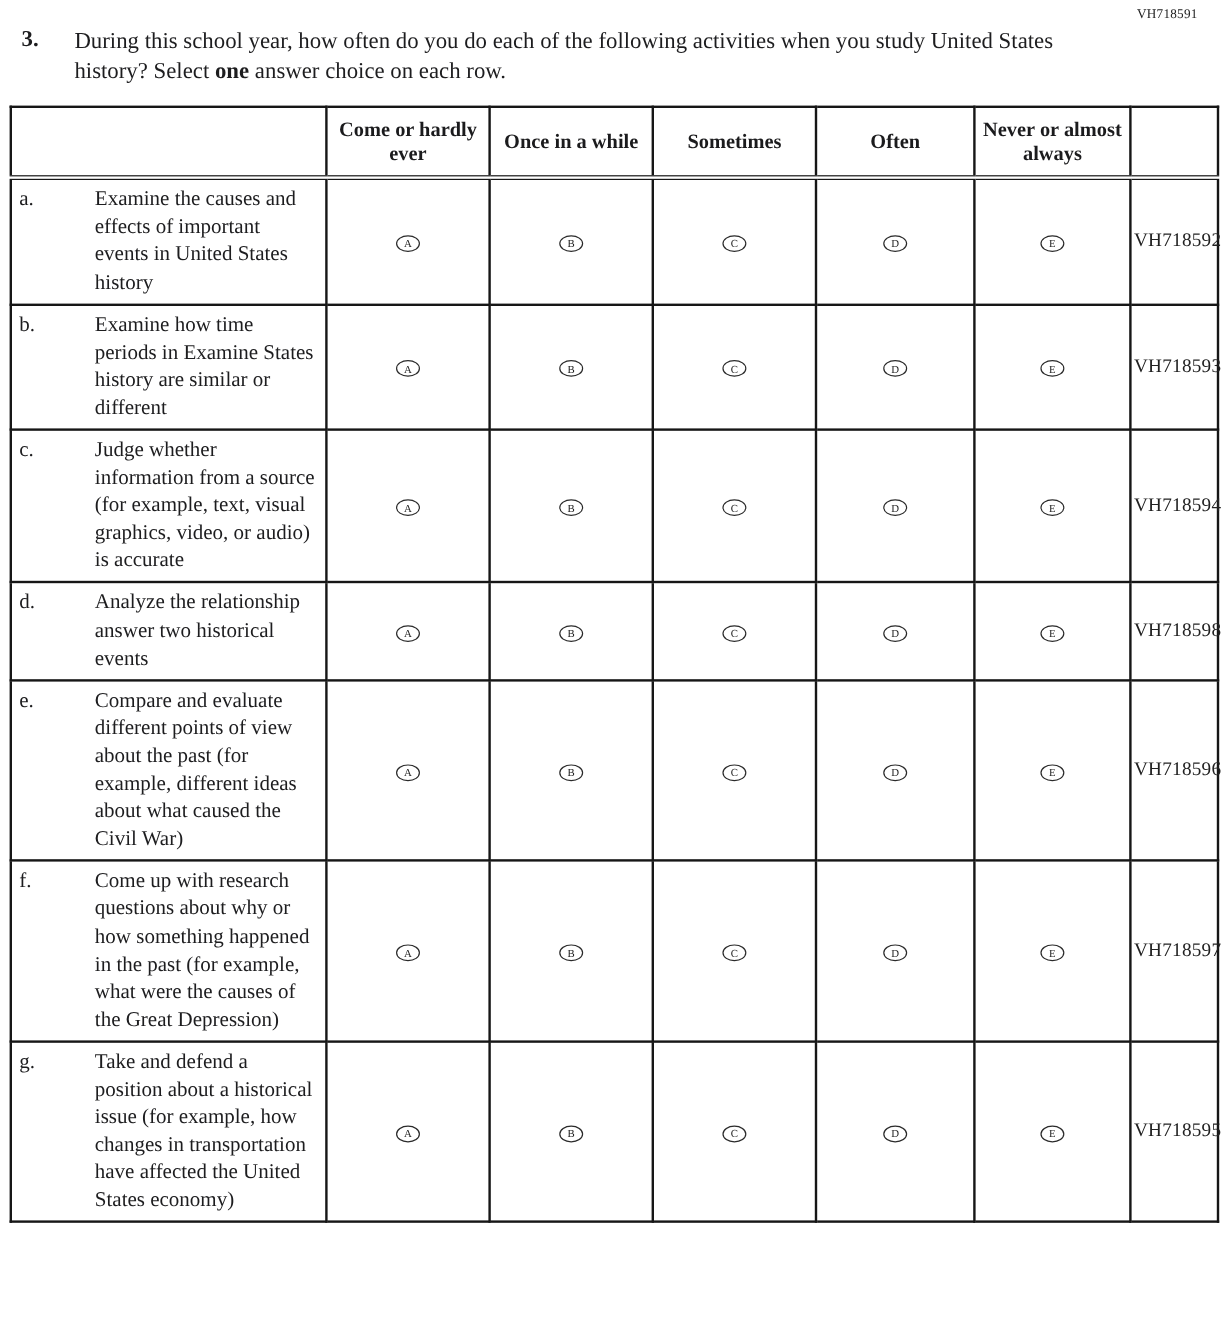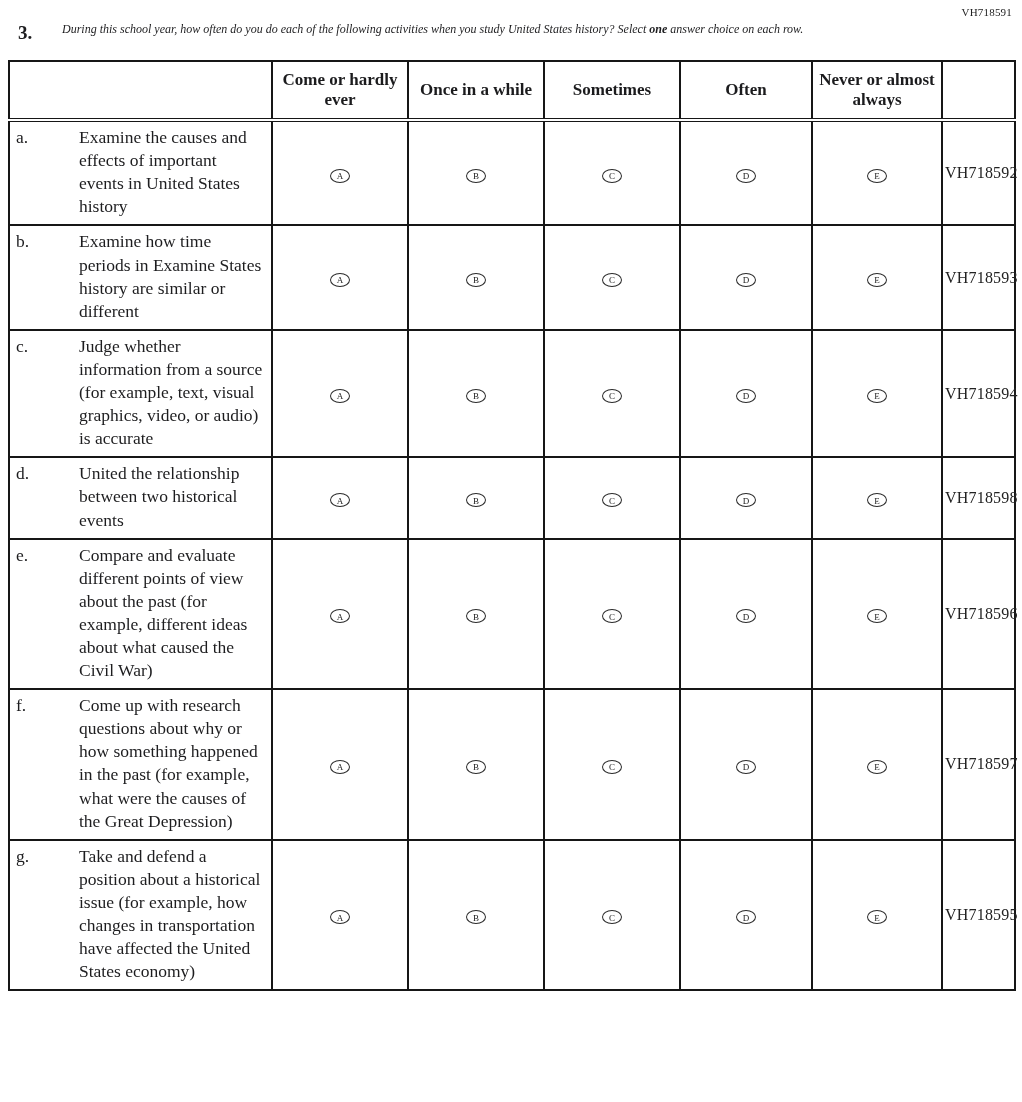--- a/index.html
+++ b/index.html
@@ -11,40 +11,39 @@
     width: 1022px;
     height: 1102px;
     position: relative;
     font-family: "Liberation Serif", serif;
     color: #1d1d1f;
     overflow: hidden;
   }
   .form-code-top {
     position: absolute;
     top: 6px;
-    right: 10px;
+    right: 24px;
     font-size: 11px;
     letter-spacing: 0.2px;
     color: #222;
   }
   .question {
     display: flex;
     margin: 22px 16px 16px 18px;
   }
   .q-num {
     font-weight: bold;
     font-size: 19px;
     width: 44px;
     flex-shrink: 0;
   }
   .q-text {
-    font-size: 12px;
+    font-size: 19px;
     line-height: 1.32;
     width: 830px;
-    font-style: italic;
   }
   .q-bold { font-weight: bold; }
 
   table.survey {
     border-collapse: collapse;
     table-layout: fixed;
     width: 1006px;
     margin: 0 8px;
   }
   .survey th, .survey td {
@@ -237,21 +236,21 @@
             <span class="bubble-letter">E</span>
           </span>
     </td>
     <td class="code-cell">VH718594</td>
   </tr>
 
   <tr>
     <td class="stub-cell">
       <div class="row-label">
         <span class="row-letter">d.</span>
-        <span class="row-text">United the relationship between two historical events</span>
+        <span class="row-text">Analyze the relationship answer two historical events</span>
       </div>
     </td>
     <td class="opt">
       <span class="bubble">
             <span class="bubble-letter">A</span>
           </span>
     </td>
     <td class="opt">
       <span class="bubble">
             <span class="bubble-letter">B</span>

